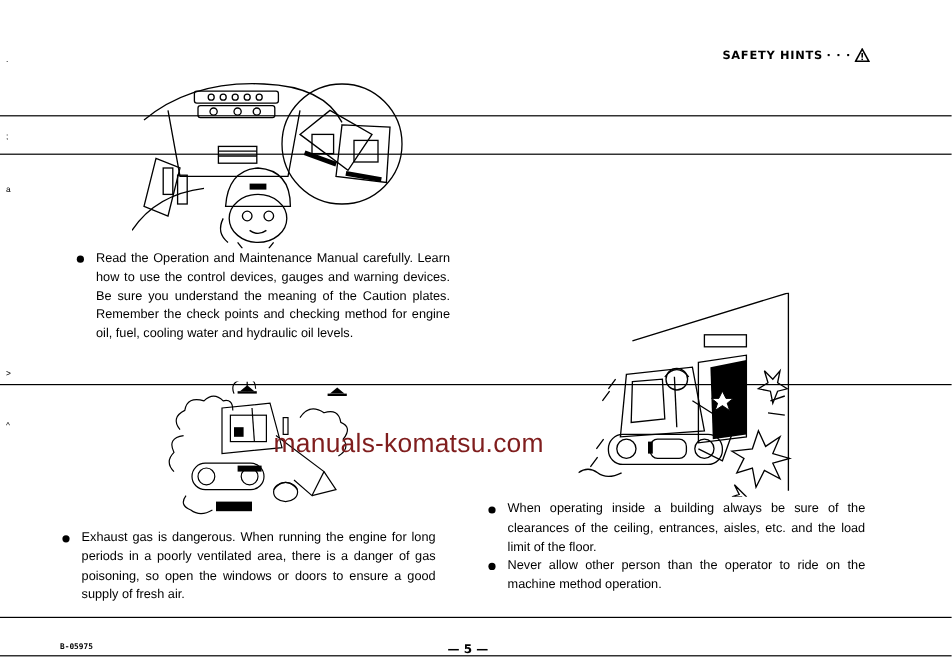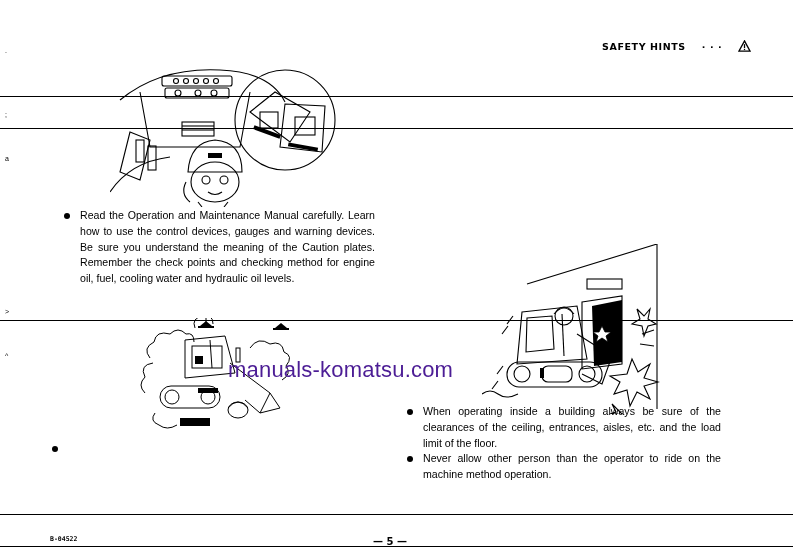--- a/index.html
+++ b/index.html
@@ -4,36 +4,36 @@
   <style>
     html, body { margin: 0; padding: 0; }
     body {
       width: 793px; height: 560px; background: #ffffff; position: relative; overflow: hidden;
       font-family: "Liberation Sans", sans-serif; color: #000;
     }
     .rule { position: absolute; left: 0; width: 793px; height: 1px; background: #000; }
     .header-title {
       position: absolute; top: 40px; left: 602px;
       font-family: "DejaVu Sans", sans-serif; font-weight: bold; font-size: 9.5px; letter-spacing: 0.6px;
-      display: flex; align-items: center; gap: 16px;
+      display: flex; align-items: center; gap: 3px;
     }
     .header-title svg { width: 13px; height: 12px; }
     .margin-mark { position: absolute; left: 5px; font-size: 7px; line-height: 7px; }
     .para {
       position: absolute; font-family: "Liberation Sans", sans-serif; font-size: 10.6px; line-height: 15.8px;
       text-align: justify; font-weight: 500;
     }
     .bullet-item { position: relative; padding-left: 16px; }
     .bullet-dot {
       position: absolute; left: 0; top: 5px; width: 6px; height: 6px; border-radius: 50%; background: #000;
     }
     .illus { position: absolute; }
     .watermark {
       position: absolute; left: 228px; top: 357px; font-family: "Liberation Sans", sans-serif;
-      font-size: 22px; color: #4c1d95; letter-spacing: 0.2px;
+      font-size: 22px; color: #7f1d1d; letter-spacing: 0.2px;
     }
     .doc-code { position: absolute; left: 50px; top: 535px; font-size: 6.5px; font-weight: bold; font-family: "DejaVu Sans Mono", monospace; }
     .page-num { position: absolute; left: 373px; top: 536px; font-size: 10px; font-weight: bold; font-family: "DejaVu Sans", sans-serif; }
   </style>
 </head>
 <body>
 
 <div class="rule" style="top:96px;"></div>
 <div class="rule" style="top:128px;"></div>
 <div class="rule" style="top:320px;"></div>
@@ -181,28 +181,29 @@
   <g fill="#fff" stroke="#000" stroke-width="0.8">
     <polygon points="120,82 123,88 129,88 124,92 126,98 120,94 114,98 116,92 111,88 117,88"></polygon>
   </g>
 </svg>
 
 <div class="watermark">manuals-komatsu.com</div>
 
 <div class="para" style="left:52px; top:441px; width:311px;">
   <div class="bullet-item">
     <span class="bullet-dot"></span>
-  </div>
-</div>
-
-<div class="para" style="left:407px; top:404px; width:314px;">
+    <span>Exhaust gas is dangerous. When running the engine for long periods in a poorly ventilated area, there is a danger of gas poisoning, so open the windows or doors to ensure a good supply of fresh air.</span>
+  </div>
+</div>
+
+<div class="para" style="left:407px; top:417px; width:314px;">
   <div class="bullet-item">
     <span class="bullet-dot"></span>
     <span>When operating inside a building always be sure of the clearances of the ceiling, entrances, aisles, etc. and the load limit of the floor.</span>
   </div>
   <div class="bullet-item">
     <span class="bullet-dot"></span>
     <span>Never allow other person than the operator to ride on the machine method operation.</span>
   </div>
 </div>
 
-<div class="doc-code">B-04522</div>
+<div class="doc-code">B-05975</div>
 <div class="page-num">— 5 —</div>
 
 </body></html>

